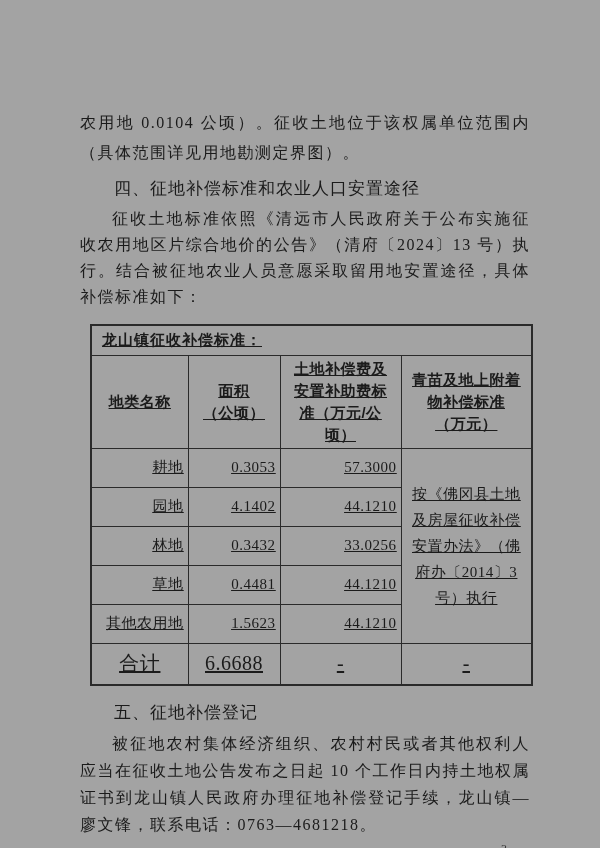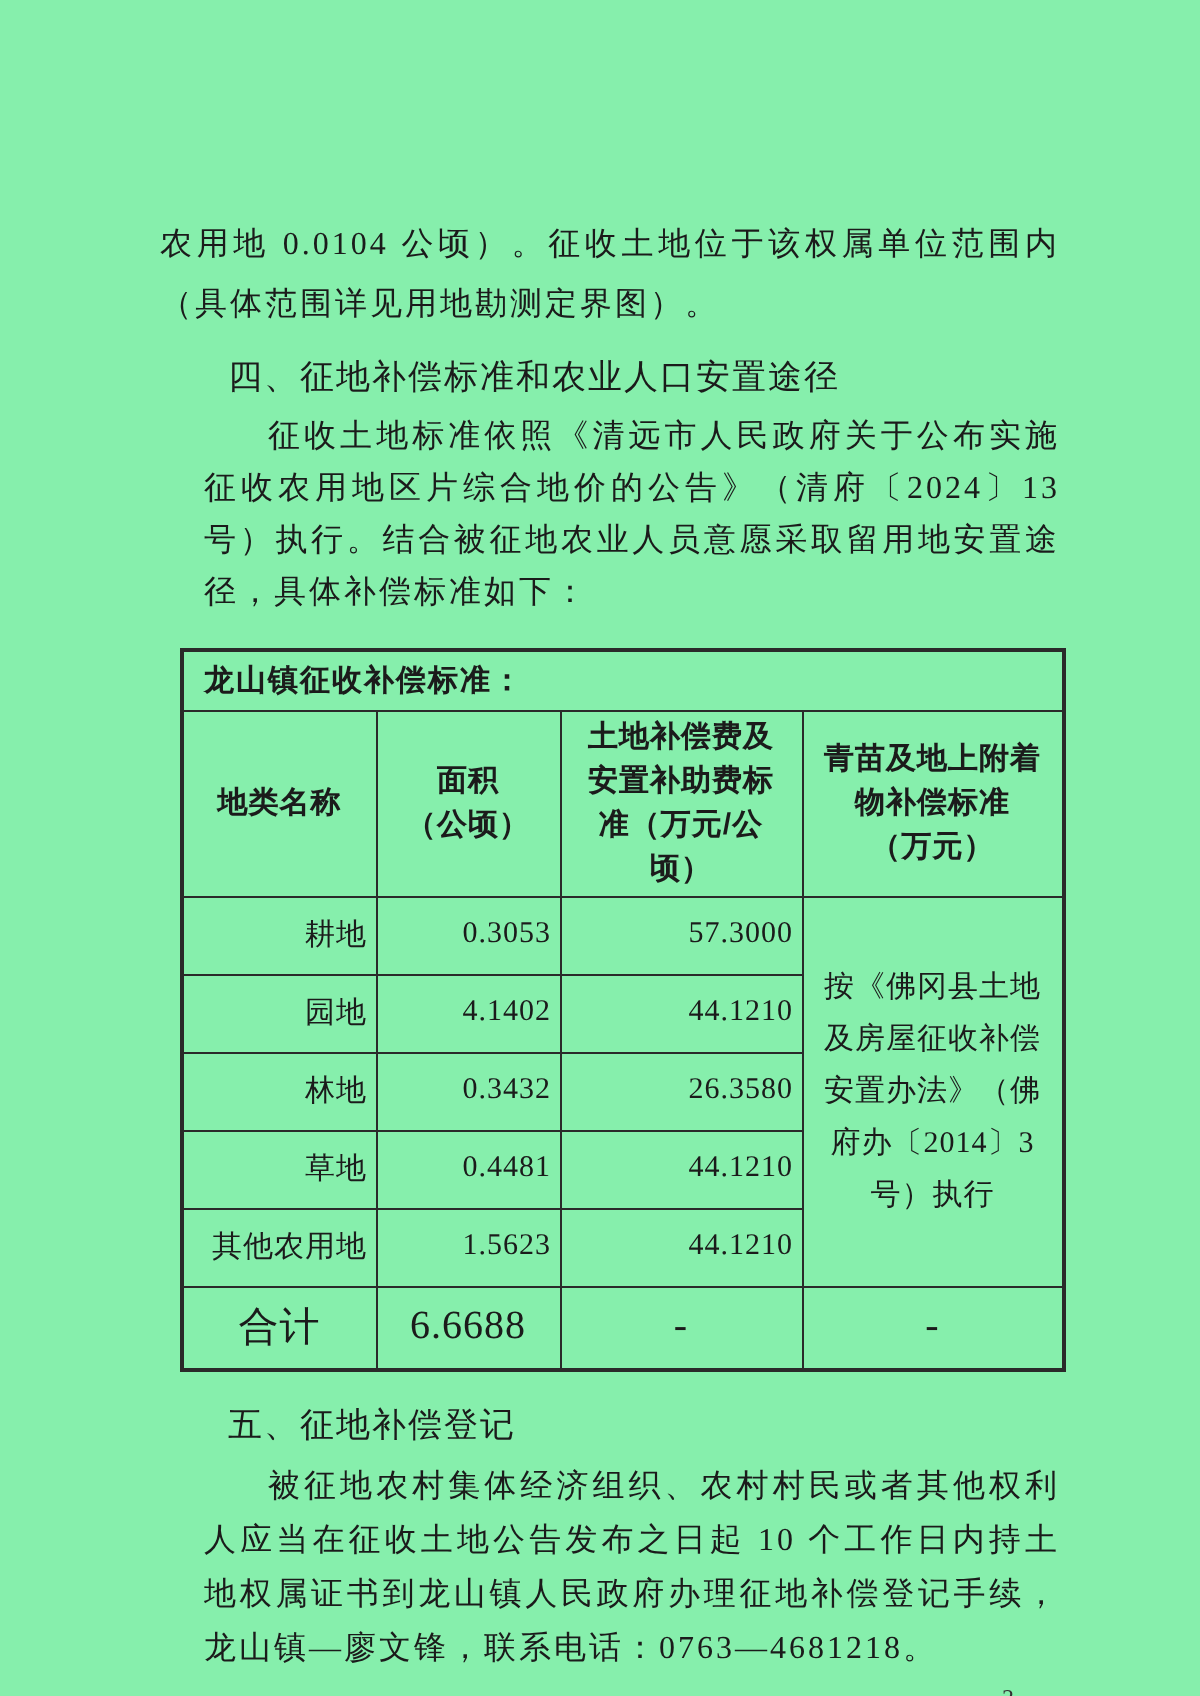--- a/index.html
+++ b/index.html
@@ -5,40 +5,39 @@
   html, body {
     margin: 0;
     padding: 0;
     background: #e8e8e8;
   }
   .page {
     position: relative;
     width: 600px;
     height: 848px;
     margin: 0 auto;
-    background: #86efac;
+    background: #a3a3a3;
     box-sizing: border-box;
     padding: 108px 70px 0 80px;
     color: #1b1b1b;
     font-family: "Liberation Serif", "DejaVu Serif", serif;
     overflow: hidden;
   }
   .body-text {
     margin: 0;
     font-size: 16px;
     line-height: 30px;
     letter-spacing: 1.5px;
     text-align: justify;
   }
   .body-text.tight {
     line-height: 26px;
   }
   .body-text.indent {
     text-indent: 2em;
-    margin-left: 22px;
   }
   .section-heading {
     margin: 8px 0 0 0;
     font-family: "Liberation Sans", "DejaVu Sans", sans-serif;
     font-size: 17px;
     font-weight: normal;
     line-height: 26px;
     letter-spacing: 1px;
     text-indent: 2em;
   }
@@ -46,20 +45,21 @@
   .gap-xs { height: 4px; }
 
   table.comp-table {
     margin: 14px 0 0 10px;
     width: 441px;
     border-collapse: collapse;
     table-layout: fixed;
   }
   table.comp-table, table.comp-table td, table.comp-table th {
     border: 1px solid #2a2a2a;
+    text-decoration: underline;
   }
   table.comp-table {
     border: 2px solid #2a2a2a;
   }
   .comp-table td, .comp-table th {
     padding: 2px 4px;
     box-sizing: border-box;
   }
   .table-title-cell {
     height: 30px;
@@ -157,21 +157,21 @@
 号）执行</td>
       </tr>
       <tr>
         <td class="data-cell">园地</td>
         <td class="data-cell">4.1402</td>
         <td class="data-cell">44.1210</td>
       </tr>
       <tr>
         <td class="data-cell">林地</td>
         <td class="data-cell">0.3432</td>
-        <td class="data-cell">26.3580</td>
+        <td class="data-cell">33.0256</td>
       </tr>
       <tr>
         <td class="data-cell">草地</td>
         <td class="data-cell">0.4481</td>
         <td class="data-cell">44.1210</td>
       </tr>
       <tr>
         <td class="data-cell">其他农用地</td>
         <td class="data-cell">1.5623</td>
         <td class="data-cell">44.1210</td>

